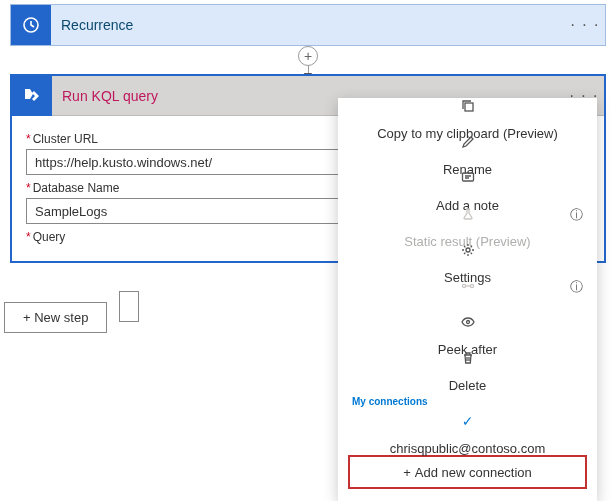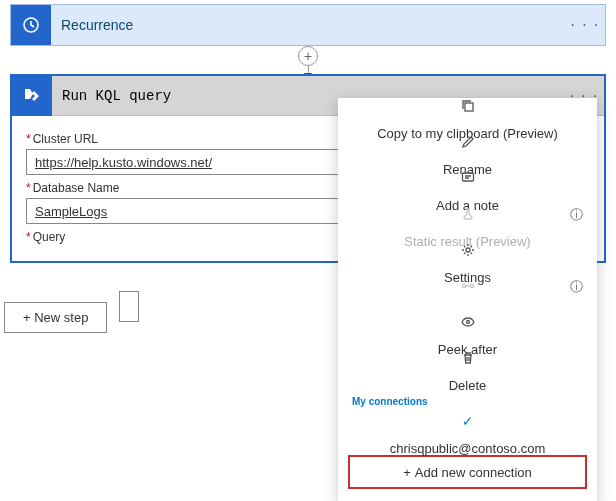--- a/index.html
+++ b/index.html
@@ -48,21 +48,21 @@
   }
   
   #recurrence-card { margin-top: 4px; border-color: #a0bce0; }
   #recurrence-card .step-header { background: #dbe9fa; }
   #recurrence-card .step-icon-box { background: #2266cc; }
   #recurrence-card .step-title { color: #0c4a6e; }
   
   #kql-card { margin-top: 28px; border: 2px solid #2266cc; }
   #kql-card .step-header { background: #d7d5d3; border-bottom: 1px solid #bbb; }
   #kql-card .step-icon-box { background: #2266cc; }
-  #kql-card .step-title { color: #000000; font-weight: 400; font-family: Liberation Mono, monospace; }
+  #kql-card .step-title { color: #be185d; font-weight: 400; }
 
   .arrow-gap {
     position: absolute;
     left: 50%;
     top: 48px;
     transform: translateX(-50%);
     text-align: center;
     width: 20px;
   }
   .arrow-line {
@@ -102,21 +102,20 @@
   }
   .field-label .req { color: #c02; margin-right: 2px; }
   .field-input {
     width: 100%;
     border: 1px solid #888;
     padding: 4px 8px;
     font-size: 13px;
     color: #333;
     height: 26px;
     background: #fff;
-    text-decoration: underline;
   }
 
   .new-step-row {
     text-align: left;
     margin-top: 28px;
   }
   .new-step-btn, .ghost-btn {
     display: inline-block;
     border: 1px solid #8a8886;
     background: #fff;

